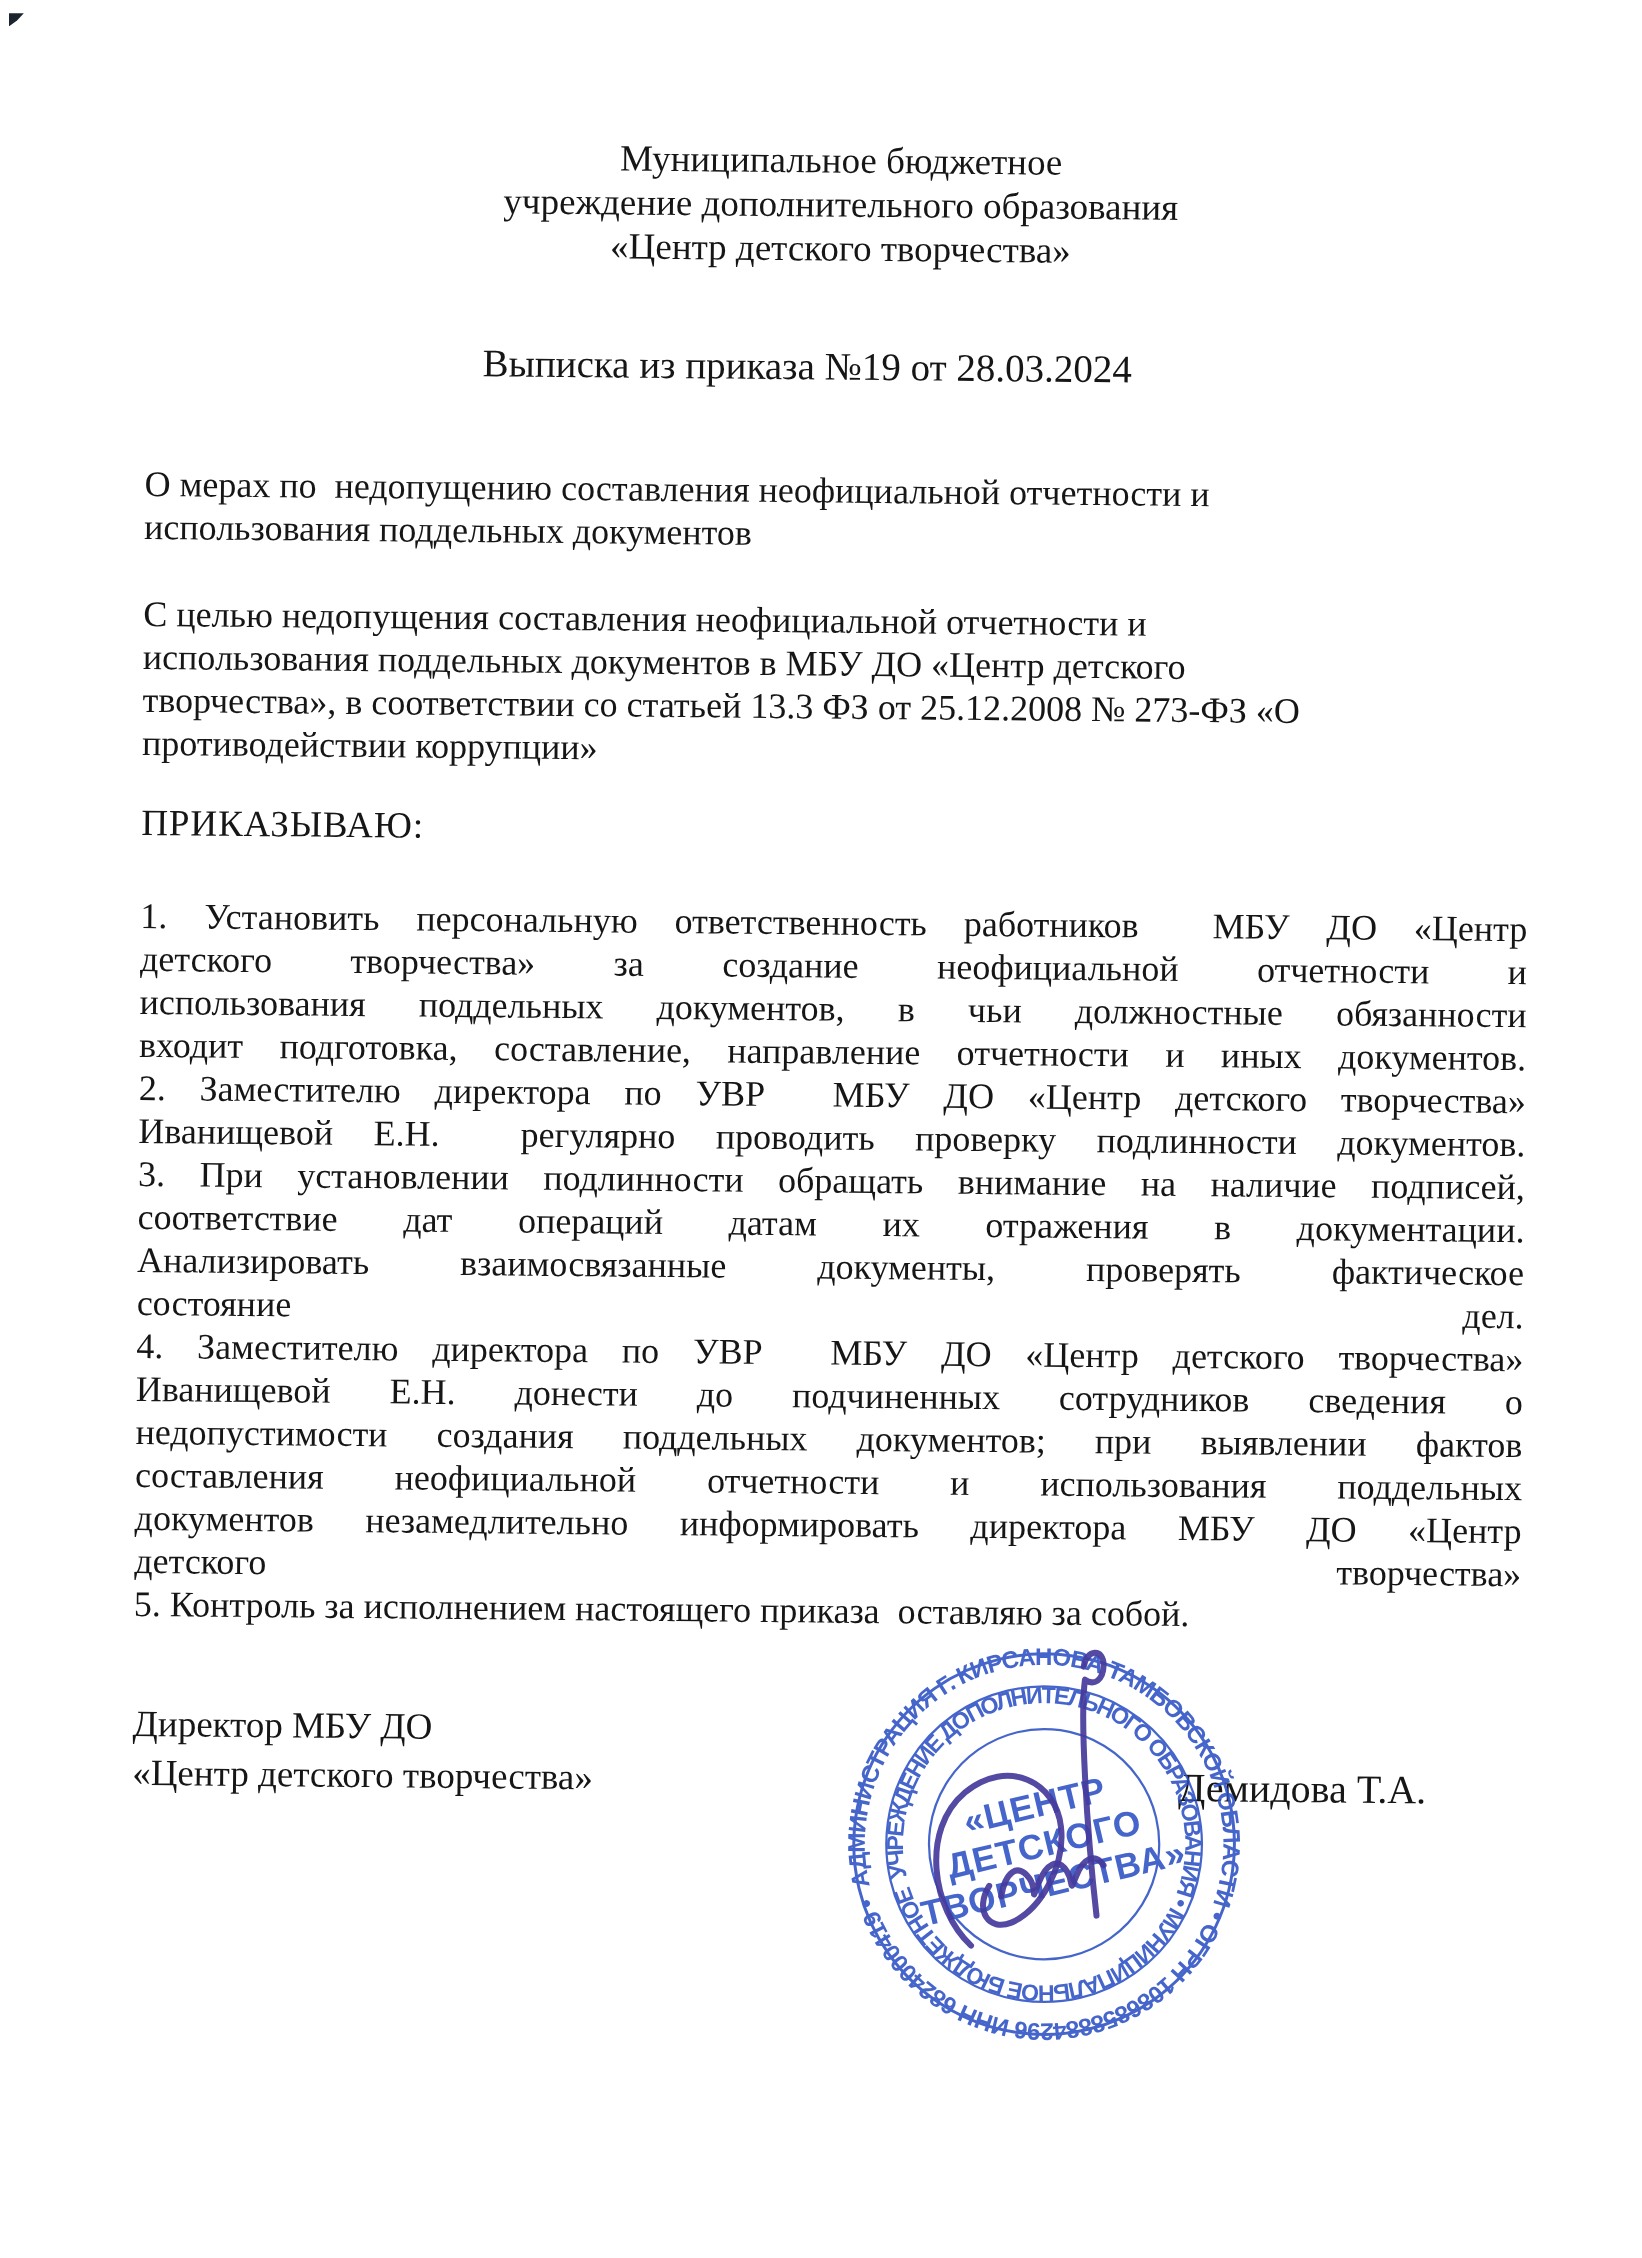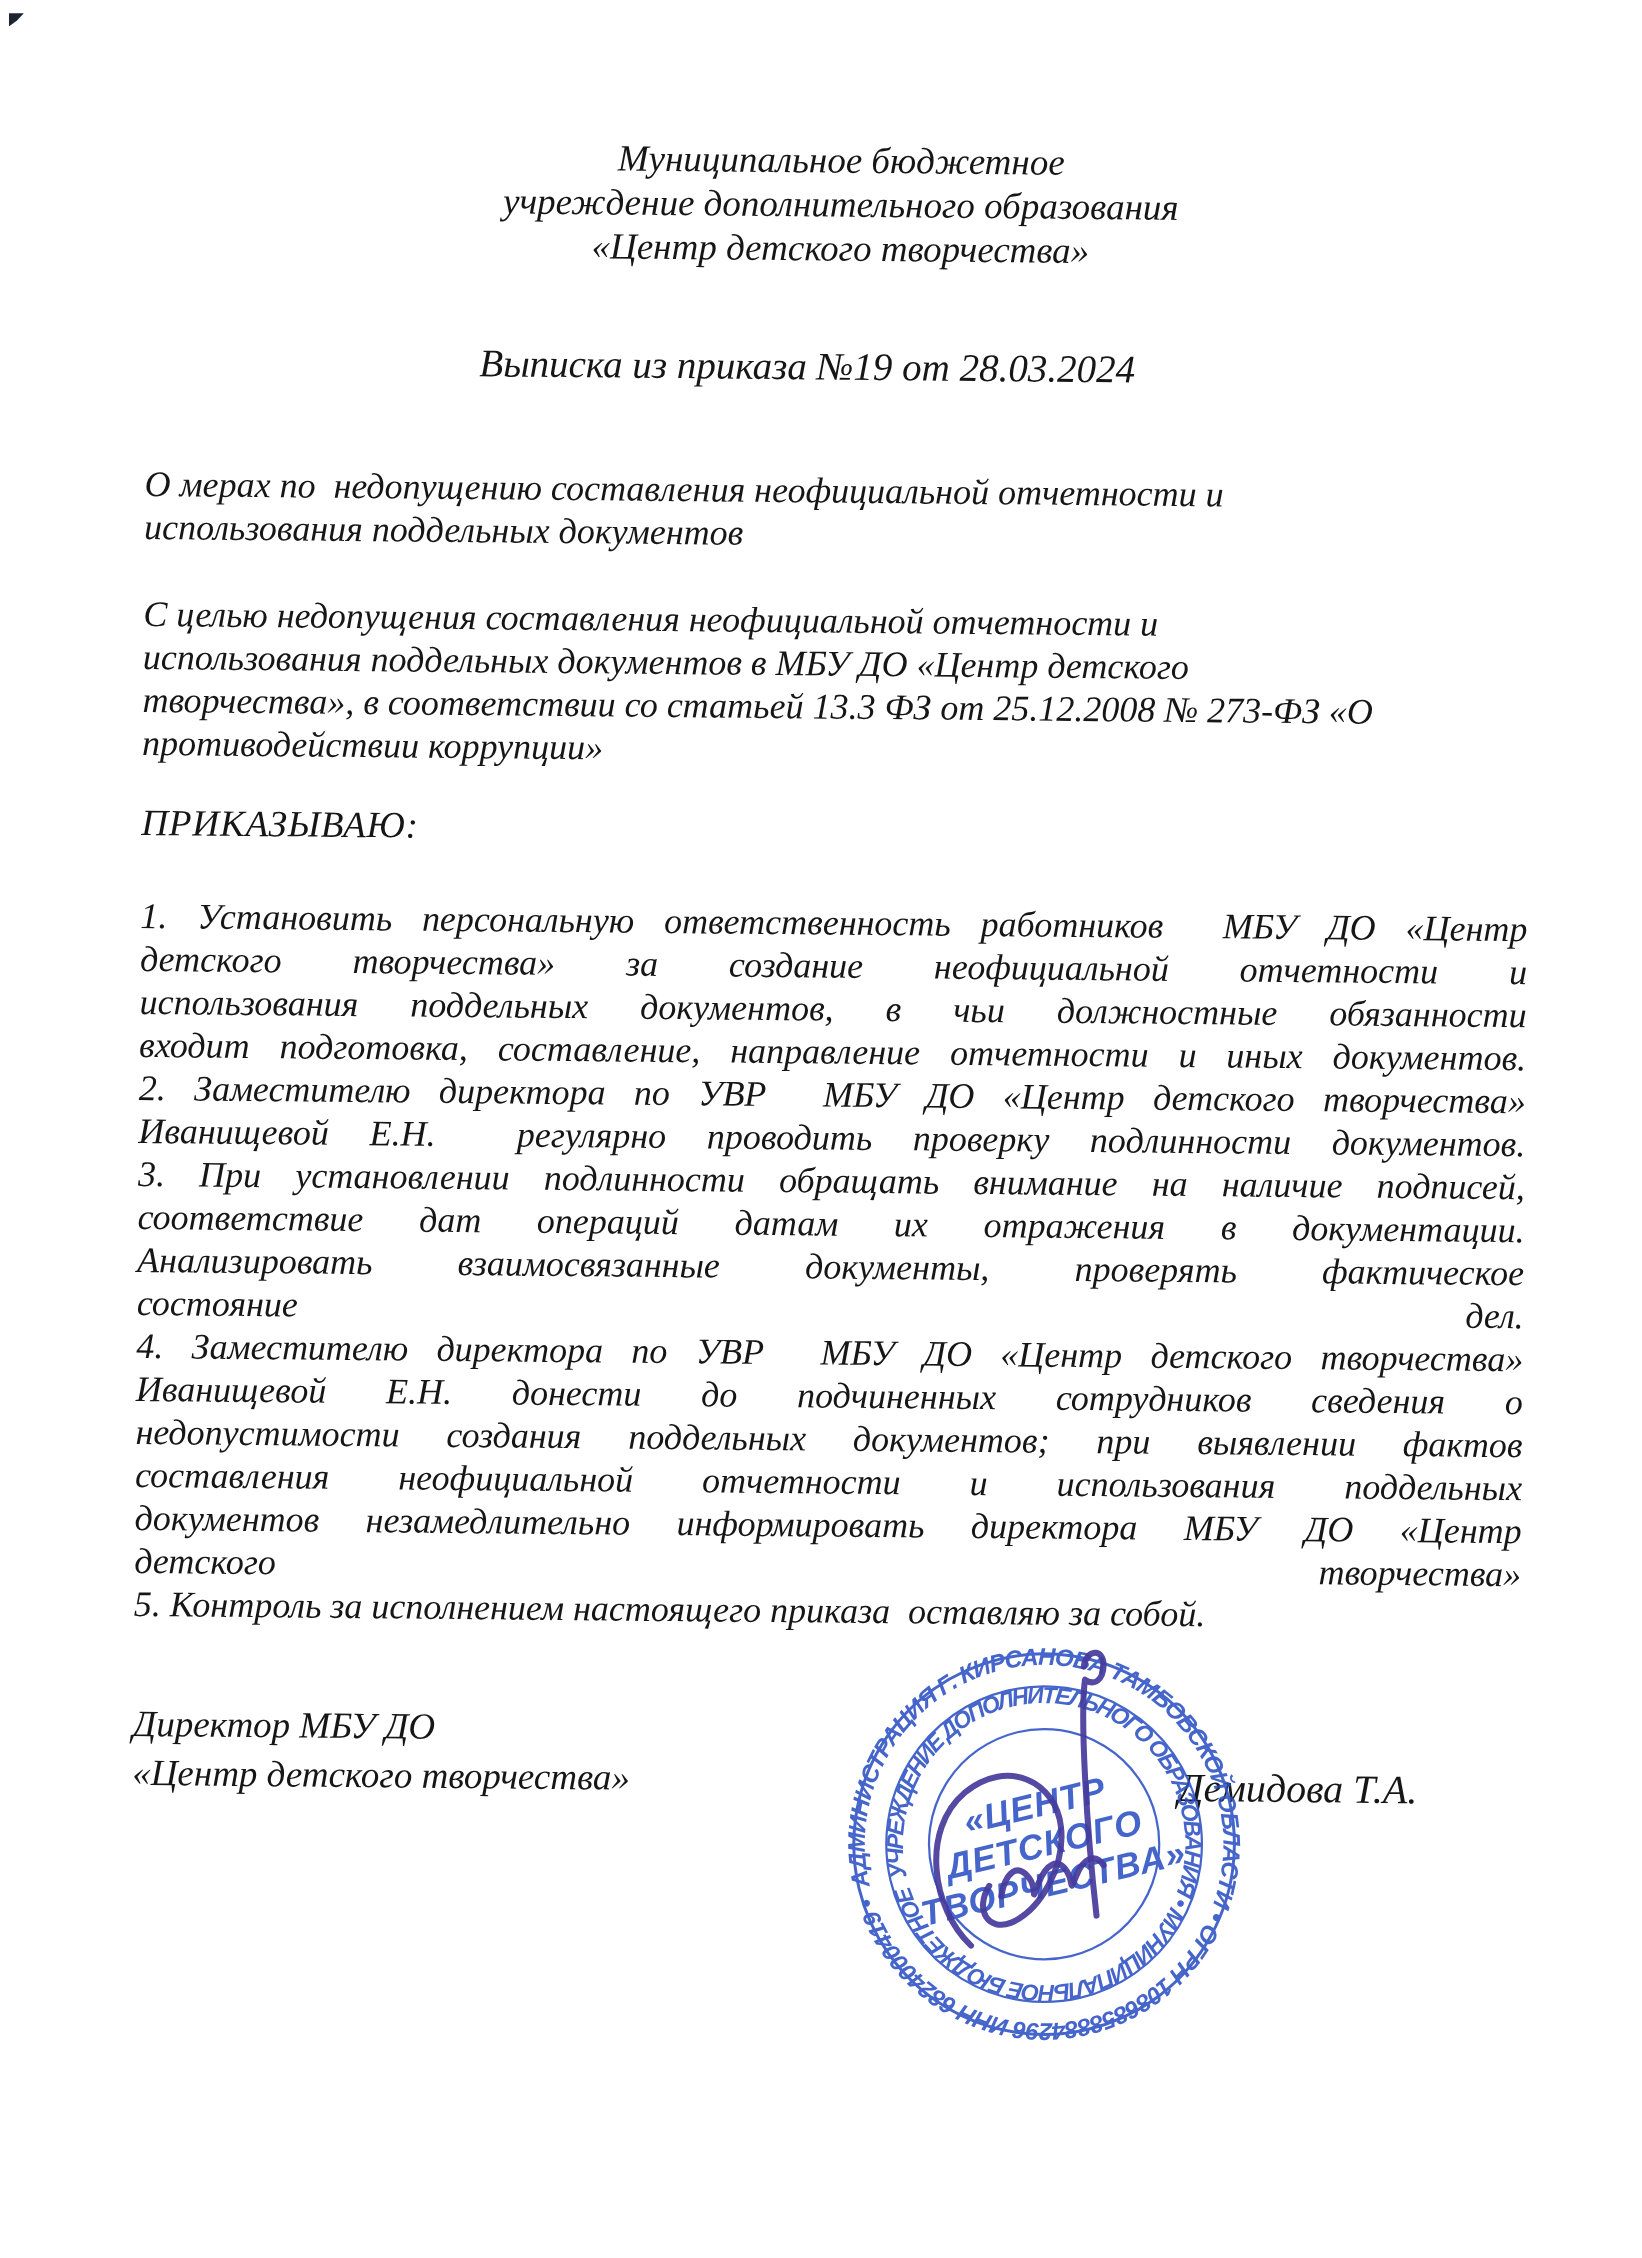--- a/index.html
+++ b/index.html
@@ -4,21 +4,20 @@
 <style>
   * { margin:0; padding:0; box-sizing:border-box; }
   html,body { background:#e8e8e8; }
   .page {
     position:relative;
     width:1643px; height:2258px;
     background:var(--paper,#ffffff);
     overflow:hidden;
     font-family:"Liberation Serif","DejaVu Serif",serif;
     color:var(--text-color,#161616);
-    font-style:italic;
   }
   .scan-skew {
     position:absolute; inset:0;
     transform:rotate(0.55deg);
     transform-origin:150px 132px;
   }
   .corner-artifact {
     position:absolute; left:8.8px; top:13.2px; width:15px; height:13.2px;
     background:#1c2430;
     clip-path:polygon(0 0,100% 0,55% 55%,0 100%);

